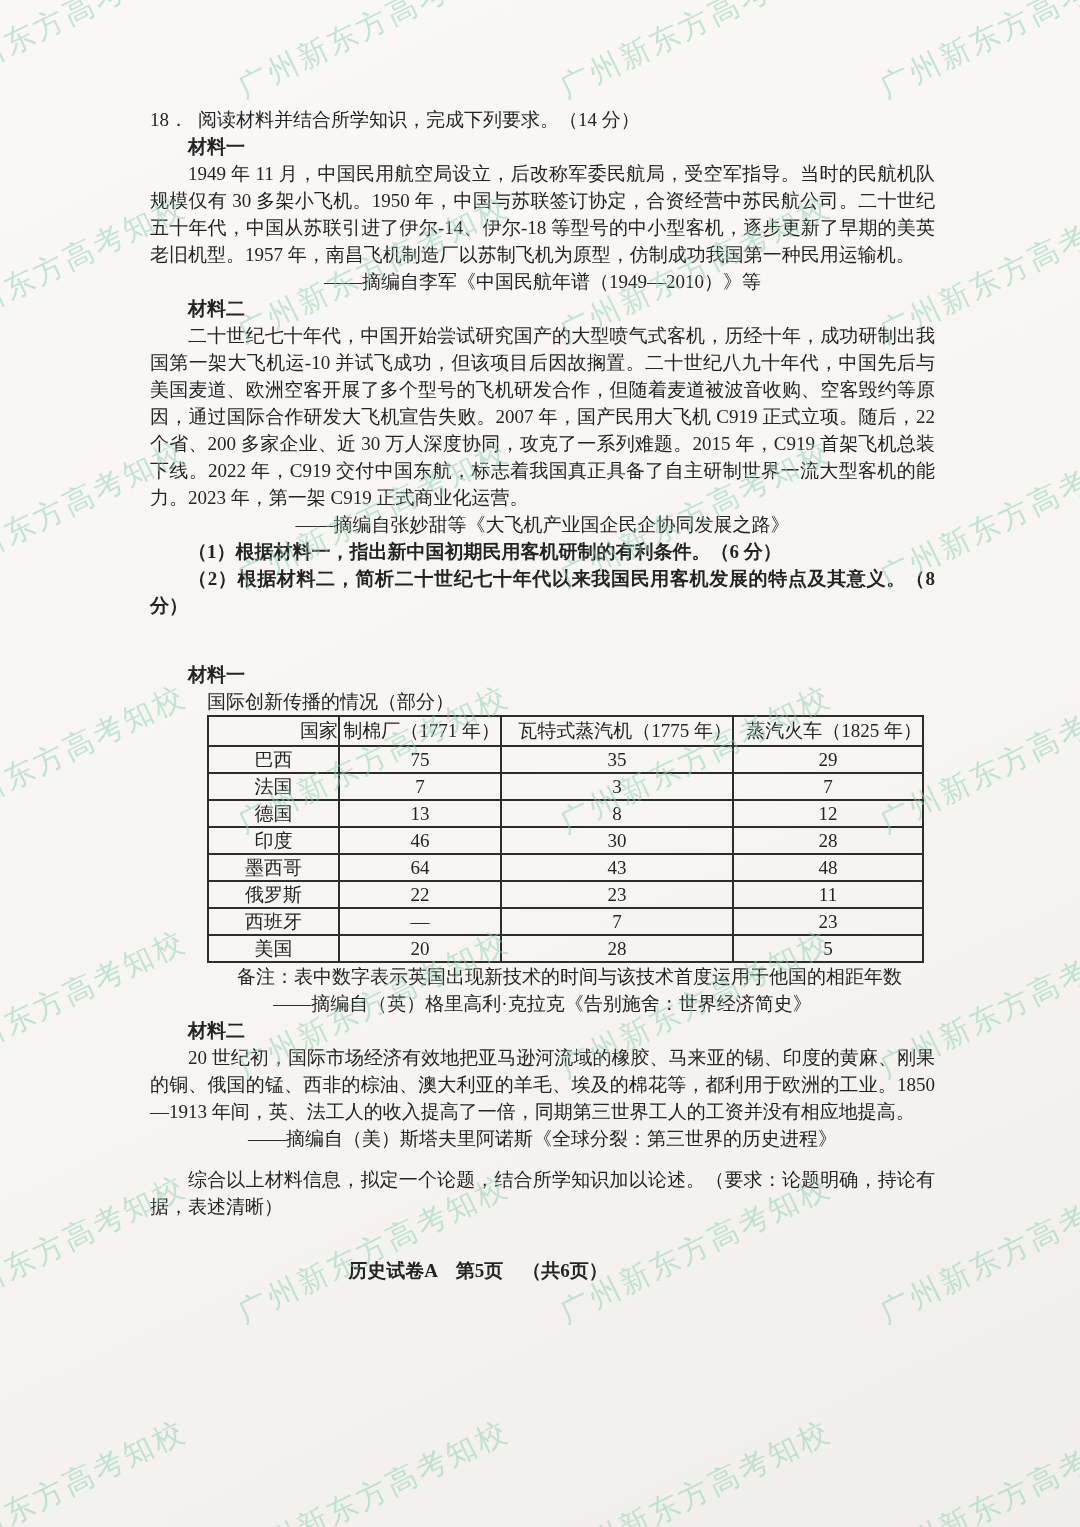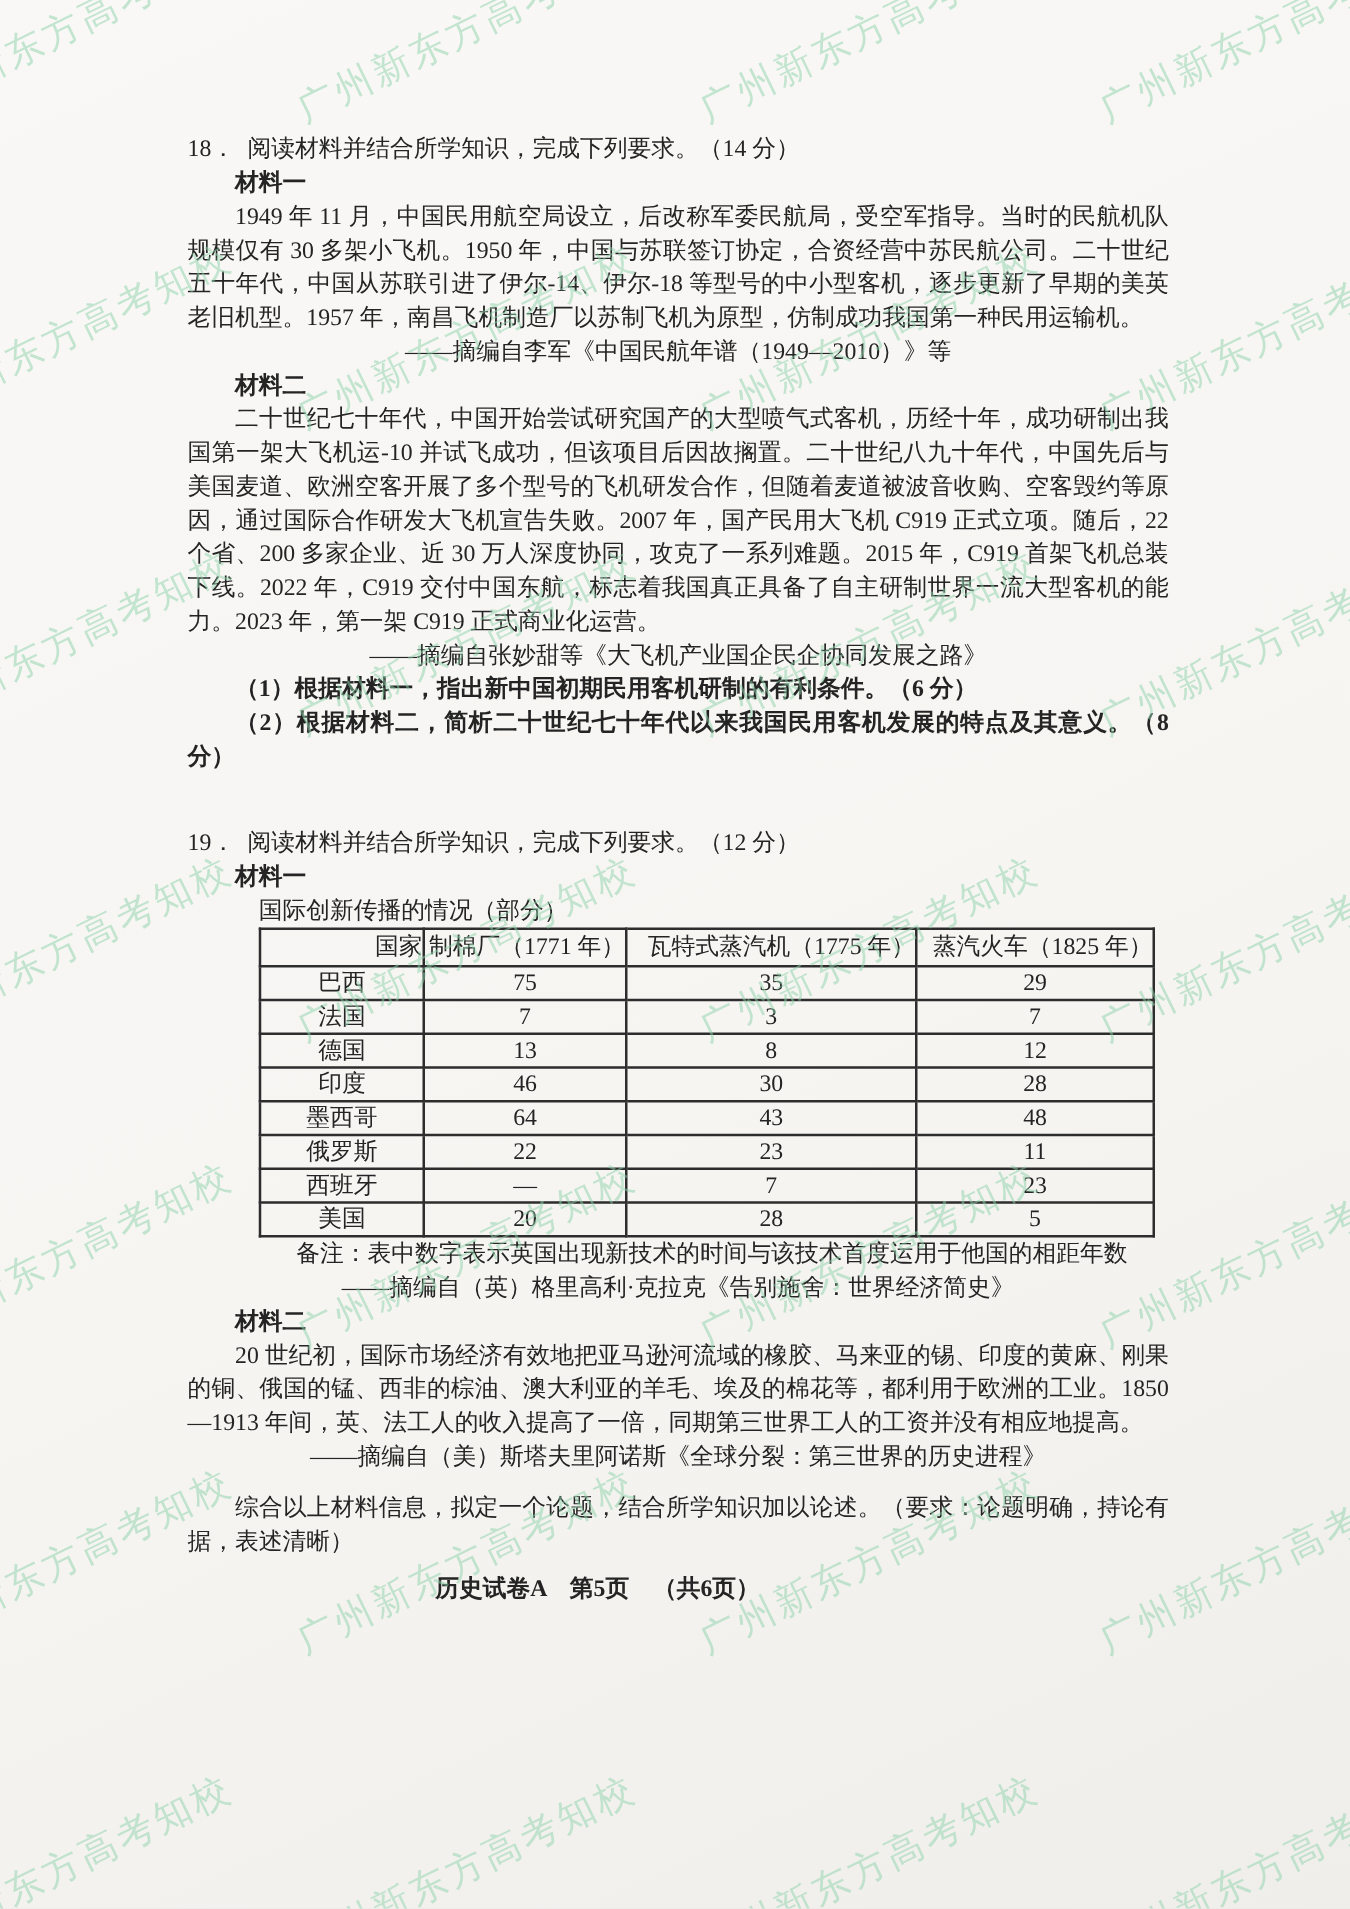--- a/index.html
+++ b/index.html
@@ -64,23 +64,20 @@
 
     <div class="mat-label">材料二</div>
     <p class="body">二十世纪七十年代，中国开始尝试研究国产的大型喷气式客机，历经十年，成功研制出我国第一架大飞机运-10 并试飞成功，但该项目后因故搁置。二十世纪八九十年代，中国先后与美国麦道、欧洲空客开展了多个型号的飞机研发合作，但随着麦道被波音收购、空客毁约等原因，通过国际合作研发大飞机宣告失败。2007 年，国产民用大飞机 C919 正式立项。随后，22 个省、200 多家企业、近 30 万人深度协同，攻克了一系列难题。2015 年，C919 首架飞机总装下线。2022 年，C919 交付中国东航，标志着我国真正具备了自主研制世界一流大型客机的能力。2023 年，第一架 C919 正式商业化运营。</p>
     <div class="cite">——摘编自张妙甜等《大飞机产业国企民企协同发展之路》</div>
 
     <div class="subq">（1）根据材料一，指出新中国初期民用客机研制的有利条件。（6 分）</div>
     <div class="subq">（2）根据材料二，简析二十世纪七十年代以来我国民用客机发展的特点及其意义。（8 分）</div>
 
     <div class="q-gap"></div>
 
-    <div class="stem-line">
-      <span class="qnum">19．</span><span>阅读材料并结合所学知识，完成下列要求。（12 分）</span>
-    </div>
 
     <div class="mat-label">材料一</div>
     <div class="tbl-title">国际创新传播的情况（部分）</div>
 
     <table class="innov">
       <colgroup>
         <col style="width:131px">
           <col style="width:162px">
           <col style="width:232px">
           <col style="width:190px">

